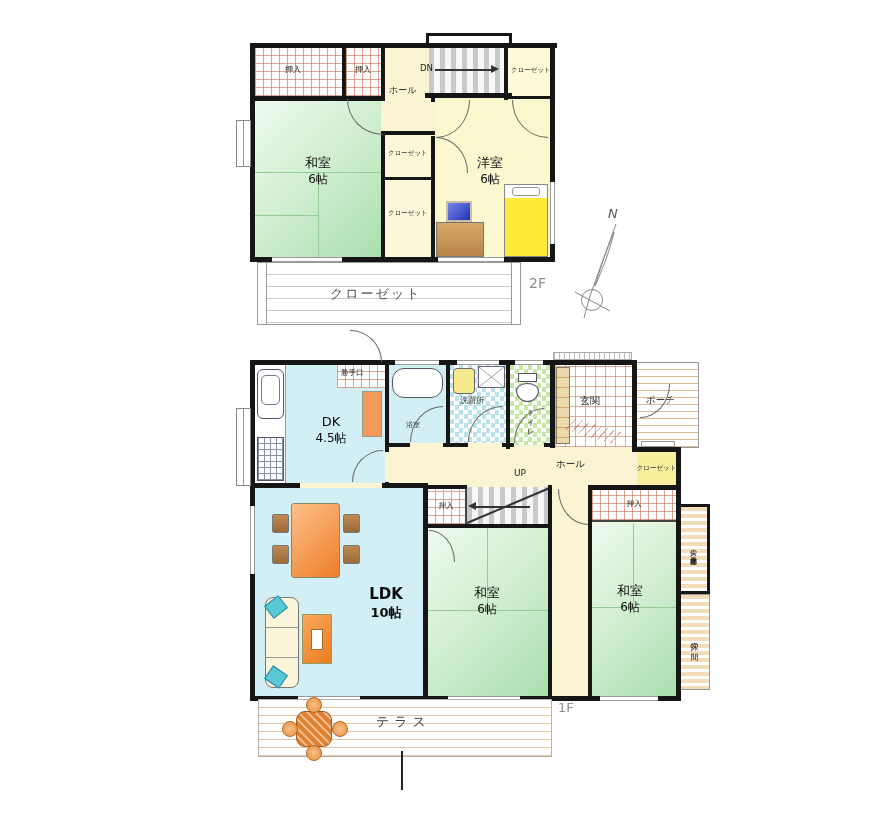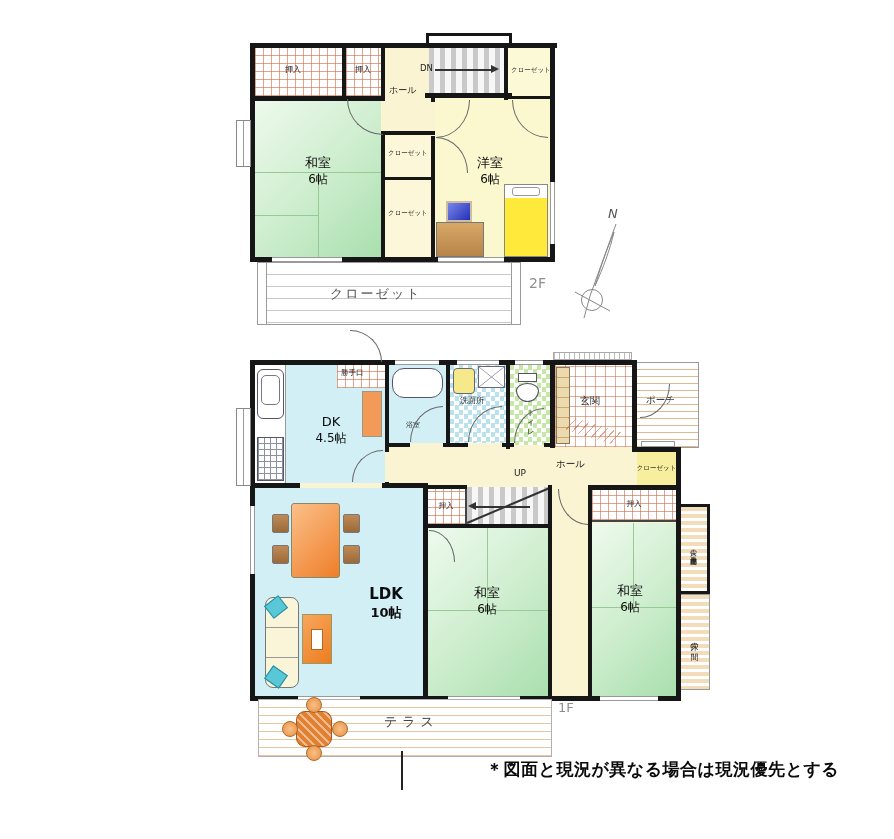--- a/index.html
+++ b/index.html
@@ -283,19 +283,18 @@
     <div class="arc arc-bl" style="left:558px;top:489px;width:30px;height:36px;"></div>
     <div class="arc arc-tr" style="left:429px;top:530px;width:26px;height:32px;"></div>
   </div>
 
   <div class="a hstripe-terr" style="left:258px;top:699px;width:294px;height:58px;border:1px solid #b0b0b0;"></div>
   <div class="ftr" style="left:296px;top:711px;width:36px;height:36px;border:1px solid #a85818;border-radius:9px;background:repeating-linear-gradient(45deg,rgba(255,255,255,.45) 0 2px,transparent 2px 6px),#e08030;"></div>
   <div class="ftr" style="left:306px;top:697px;width:16px;height:16px;border-radius:50%;background:radial-gradient(#f8c08a,#e8903c);border:1px solid #b06828;"></div>
   <div class="ftr" style="left:282px;top:721px;width:16px;height:16px;border-radius:50%;background:radial-gradient(#f8c08a,#e8903c);border:1px solid #b06828;"></div>
   <div class="ftr" style="left:332px;top:721px;width:16px;height:16px;border-radius:50%;background:radial-gradient(#f8c08a,#e8903c);border:1px solid #b06828;"></div>
   <div class="ftr" style="left:306px;top:745px;width:16px;height:16px;border-radius:50%;background:radial-gradient(#f8c08a,#e8903c);border:1px solid #b06828;"></div>
-  <div class="lbl" style="left:384px;top:715px;font-size:13px;color:#444;letter-spacing:5px;">テラス</div>
+  <div class="lbl" style="left:376px;top:715px;font-size:13px;color:#444;letter-spacing:5px;">テラス</div>
   <div class="flabel" style="left:558px;top:700px;font-size:13px;">1F</div>
 
   <div class="thin" style="left:401px;top:751px;width:2px;height:39px;background:#222;"></div>
-  <div class="note" style="left:486px;top:758px;">＊図面と現況が異なる場合は現況優先とする</div>
 
 </div>
 
 </body></html>

